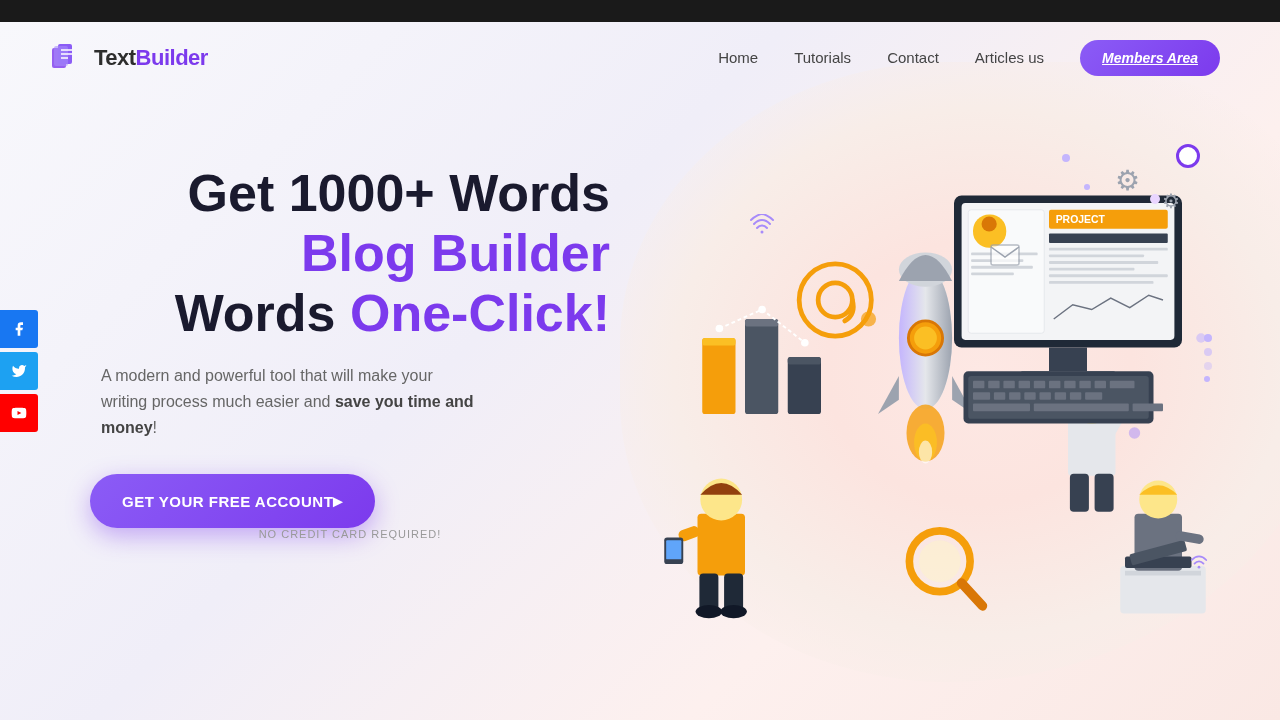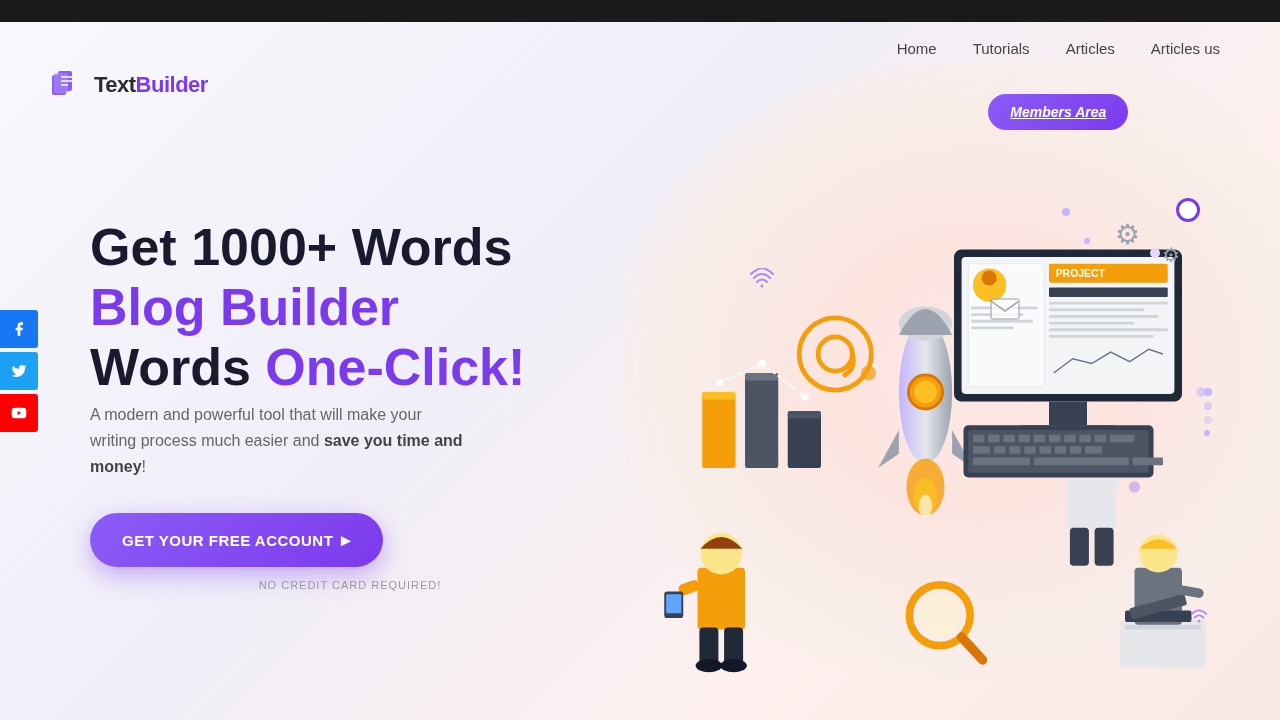--- a/index.html
+++ b/index.html
@@ -138,63 +138,65 @@
     .hero-left {
       flex: 0 0 520px;
       padding-top: 30px;
     }
 
     .hero-title {
       font-size: 52px;
       font-weight: 800;
       line-height: 1.15;
       color: #1a1a2e;
-      margin-bottom: 5px;
+      margin-bottom: 20px;
+      text-align: right;
     }
 
     .hero-title .purple {
       color: #7c3aed;
     }
 
     .hero-subtitle {
       font-size: 16px;
       color: #666;
       line-height: 1.6;
       max-width: 380px;
       margin-bottom: 34px;
+      margin-left: 11px;
     }
 
     .hero-subtitle strong {
       color: #444;
       font-weight: 700;
     }
 
     .cta-btn {
       display: inline-flex;
       align-items: center;
-      gap: 8px;
+      gap: 0;
       background: linear-gradient(135deg, #8b5cf6, #7c3aed);
       color: white;
       padding: 16px 32px;
       border-radius: 30px;
       font-size: 15px;
       font-weight: 700;
       text-decoration: none;
       cursor: pointer;
       box-shadow: 0 8px 25px rgba(124, 58, 237, 0.4);
       letter-spacing: 0.5px;
     }
 
     .cta-arrow {
       font-size: 18px;
     }
 
     .no-credit {
       display: block;
-      margin-top: 12px;
+      margin-top: 0;
       font-size: 11px;
       color: #999;
       letter-spacing: 1px;
       text-transform: uppercase;
       text-align: center;
     }
 
     
     .hero-right {
       flex: 1;
@@ -304,25 +306,25 @@
         <rect x="4" y="6" width="14" height="20" rx="2" fill="#a78bfa" opacity="0.6"></rect>
         <line x1="11" y1="10" x2="22" y2="10" stroke="white" stroke-width="1.5"></line>
         <line x1="11" y1="14" x2="22" y2="14" stroke="white" stroke-width="1.5"></line>
         <line x1="11" y1="18" x2="18" y2="18" stroke="white" stroke-width="1.5"></line>
       </svg>
       <span class="logo-text">
         <span style="color:#2d2d2d">Text</span><span style="color:#7c3aed">Builder</span>
       </span>
     </div>
 
-    <div style="display:flex; align-items:center; gap:36px;flex-direction:column;">
+    <div style="display:flex; align-items:center; gap:36px;">
       <ul class="nav-links">
         <li><a href="#">Home</a></li>
         <li><a href="#">Tutorials</a></li>
-        <li><a href="#">Articles</a></li>
+        <li><a href="#">Contact</a></li>
         <li><a href="#">Articles us</a></li>
       </ul>
       <a href="#" class="members-btn">Members Area</a>
     </div>
   </nav>
 
   <div class="social-sidebar">
     <div class="social-btn social-fb">
       <svg width="16" height="16" viewBox="0 0 24 24" fill="white">
           <path d="M18 2h-3a5 5 0 0 0-5 5v3H7v4h3v8h4v-8h3l1-4h-4V7a1 1 0 0 1 1-1h3z"></path>

